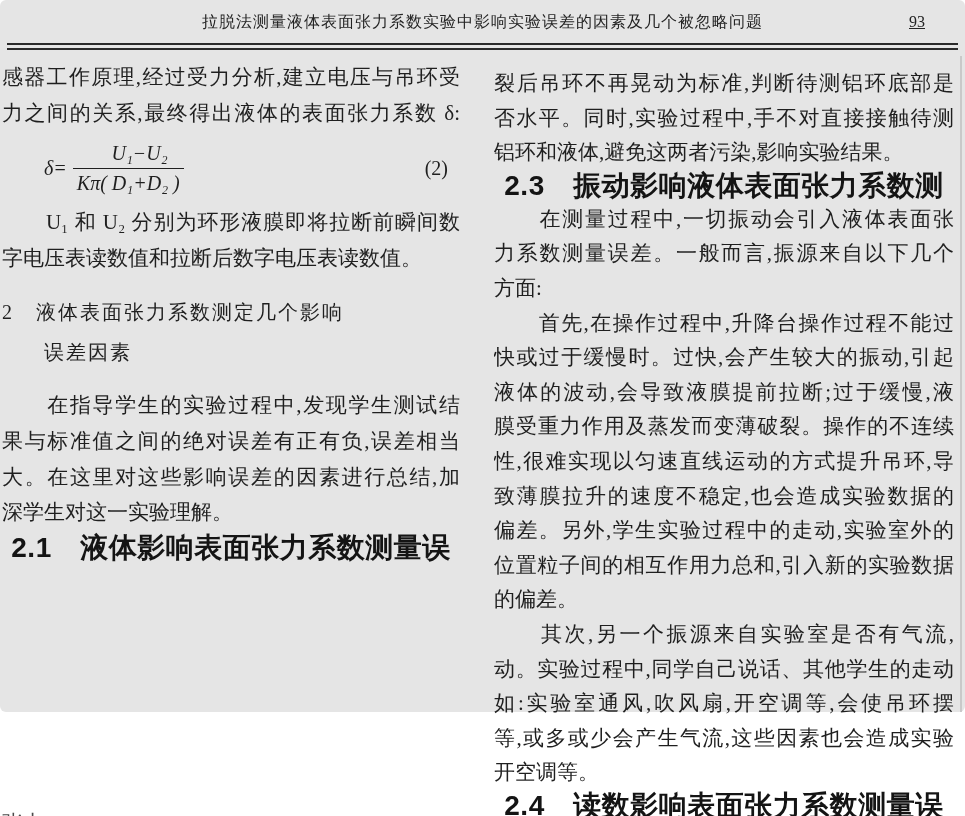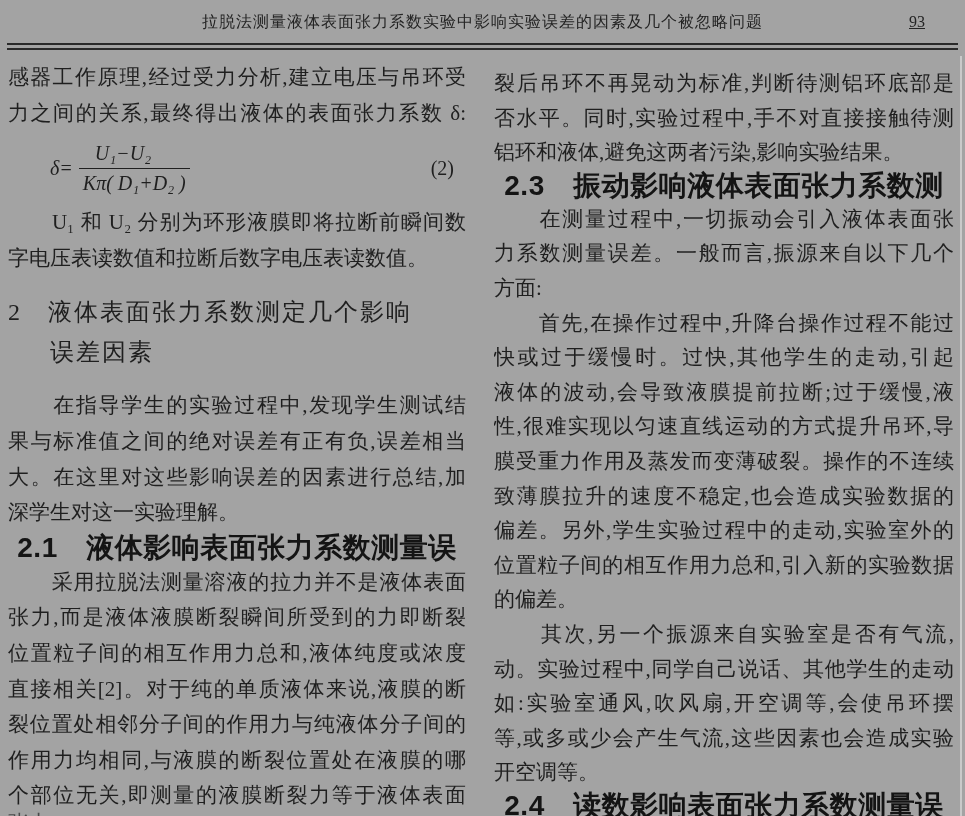--- a/index.html
+++ b/index.html
@@ -1,53 +1,53 @@
 <!DOCTYPE html>
 <html><head>
 <meta charset="utf-8">
 <style>
   html,body{margin:0;padding:0;}
   body{
     width:965px;height:816px;overflow:hidden;
     background:#ffffff;color:#1d1d1d;
     font-family:"Liberation Serif","DejaVu Serif",serif;
   }
-  .page{position:relative;width:965px;height:816px;background:#a3a3a3;}
+  .page{position:relative;width:965px;height:712px;background:#e5e5e5;border-radius:6px;}
 
   
   .header{position:absolute;top:12px;left:8px;right:8px;height:26px;}
   .header-title{
     text-align:center;font-size:16px;letter-spacing:1px;color:#242424;
   }
   .page-number{position:absolute;right:32px;top:1px;font-size:16px;color:#242424;text-decoration:underline;}
   .header-rule{
     position:absolute;top:43px;left:7px;right:7px;height:3px;
     border-top:2px solid #2a2a2a;border-bottom:2px solid #2a2a2a;
   }
   
   .scan-edge{position:absolute;top:56px;bottom:0;right:3px;width:2px;background:#c9c9c9;}
 
   
   .col{position:absolute;top:60px;height:756px;overflow:hidden;}
-  .col-left{left:8px;width:458px;}
+  .col-left{left:2px;width:458px;}
   .col-right{left:494px;width:460px;}
 
   .block{margin:0;}
   .line{
     font-size:21px;color:#1f1f1f;overflow:hidden;
     text-align:justify;text-align-last:justify;
   }
   .col-left  .line{height:35.6px;line-height:35.6px;}
   .col-right .line{height:34.6px;line-height:34.6px;}
   .line-last{text-align-last:left;}
 
   
   .block-h1{margin-top:16px;margin-bottom:2px;}
   .block-h1 .line{
-    font-size:24px;letter-spacing:2px;font-weight:400;
+    font-size:20px;letter-spacing:2px;font-weight:400;
     height:40px;line-height:40px;
     text-align:center;text-align-last:left;
   }
   .block-h1 .line:nth-child(2){padding-left:42px;}
   .col-left .block-h1 + .block-p{margin-top:16px;}
 
   
   .block-h2 .line{
     font-family:"Liberation Sans","DejaVu Sans",sans-serif;
     font-weight:700;font-size:28px;letter-spacing:0.5px;
@@ -55,21 +55,21 @@
   }
   .col-left  .block-h2 .line{height:34px;line-height:34px;}
   .col-right .block-h2 .line{height:32px;line-height:32px;}
 
   
   .block-formula{
     position:relative;height:74px;display:flex;align-items:center;
     padding-left:42px;font-size:20px;font-style:italic;color:#1f1f1f;
   }
   .f-lhs{margin-right:6px;}
-  .frac{display:inline-flex;flex-direction:column;text-align:left;}
+  .frac{display:inline-flex;flex-direction:column;text-align:right;}
   .frac .num{padding:0 16px 3px;border-bottom:1.6px solid #1f1f1f;}
   .frac .den{padding:3px 4px 0;}
   .eqnum{position:absolute;right:12px;font-style:normal;}
 
   
   .block-partial{position:absolute;top:746px;left:0;width:100%;}
   .block-partial .line{text-align:left;text-align-last:left;color:#4a4a4a;}
 
   .col-right .block:first-child{margin-top:6px;}
 </style>
@@ -108,53 +108,44 @@
       </div>
       <div class="block block-p">
         <div class="line">　　在指导学生的实验过程中,发现学生测试结</div>
         <div class="line">果与标准值之间的绝对误差有正有负,误差相当</div>
         <div class="line">大。在这里对这些影响误差的因素进行总结,加</div>
         <div class="line line-last">深学生对这一实验理解。</div>
       </div>
       <div class="block block-h2">
         <div class="line">2.1　液体影响表面张力系数测量误差</div>
       </div>
-      <div class="block block-p">
-        <div class="line">　　采用拉脱法测量溶液的拉力并不是液体表面</div>
-        <div class="line">张力,而是液体液膜断裂瞬间所受到的力即断裂</div>
-        <div class="line">位置粒子间的相互作用力总和,液体纯度或浓度</div>
-        <div class="line">直接相关[2]。对于纯的单质液体来说,液膜的断</div>
-        <div class="line">裂位置处相邻分子间的作用力与纯液体分子间的</div>
-        <div class="line">作用力均相同,与液膜的断裂位置处在液膜的哪</div>
-        <div class="line">个部位无关,即测量的液膜断裂力等于液体表面</div>
-      </div>
       <div class="block block-partial">
         <div class="line">张力[3]。</div>
       </div>
     </div>
   <div id="col-right" class="col col-right">
       <div class="block block-p">
         <div class="line">裂后吊环不再晃动为标准,判断待测铝环底部是</div>
         <div class="line">否水平。同时,实验过程中,手不对直接接触待测</div>
         <div class="line line-last">铝环和液体,避免这两者污染,影响实验结果。</div>
       </div>
       <div class="block block-h2">
         <div class="line">2.3　振动影响液体表面张力系数测量误差</div>
       </div>
       <div class="block block-p">
         <div class="line">　　在测量过程中,一切振动会引入液体表面张</div>
         <div class="line">力系数测量误差。一般而言,振源来自以下几个</div>
         <div class="line line-last">方面:</div>
       </div>
       <div class="block block-p">
         <div class="line">　　首先,在操作过程中,升降台操作过程不能过</div>
-        <div class="line">快或过于缓慢时。过快,其他学生的走动,引起</div>
+        <div class="line">快或过于缓慢时。过快,会产生较大的振动,引起</div>
         <div class="line">液体的波动,会导致液膜提前拉断;过于缓慢,液</div>
+        <div class="line">膜受重力作用及蒸发而变薄破裂。操作的不连续</div>
         <div class="line">性,很难实现以匀速直线运动的方式提升吊环,导</div>
-        <div class="line">膜受重力作用及蒸发而变薄破裂。操作的不连续</div>
         <div class="line">致薄膜拉升的速度不稳定,也会造成实验数据的</div>
         <div class="line">偏差。另外,学生实验过程中的走动,实验室外的</div>
         <div class="line">位置粒子间的相互作用力总和,引入新的实验数据</div>
         <div class="line line-last">的偏差。</div>
       </div>
       <div class="block block-p">
         <div class="line">　　其次,另一个振源来自实验室是否有气流,</div>
         <div class="line">动。实验过程中,同学自己说话、其他学生的走动</div>
         <div class="line">如:实验室通风,吹风扇,开空调等,会使吊环摆</div>
         <div class="line">等,或多或少会产生气流,这些因素也会造成实验</div>

